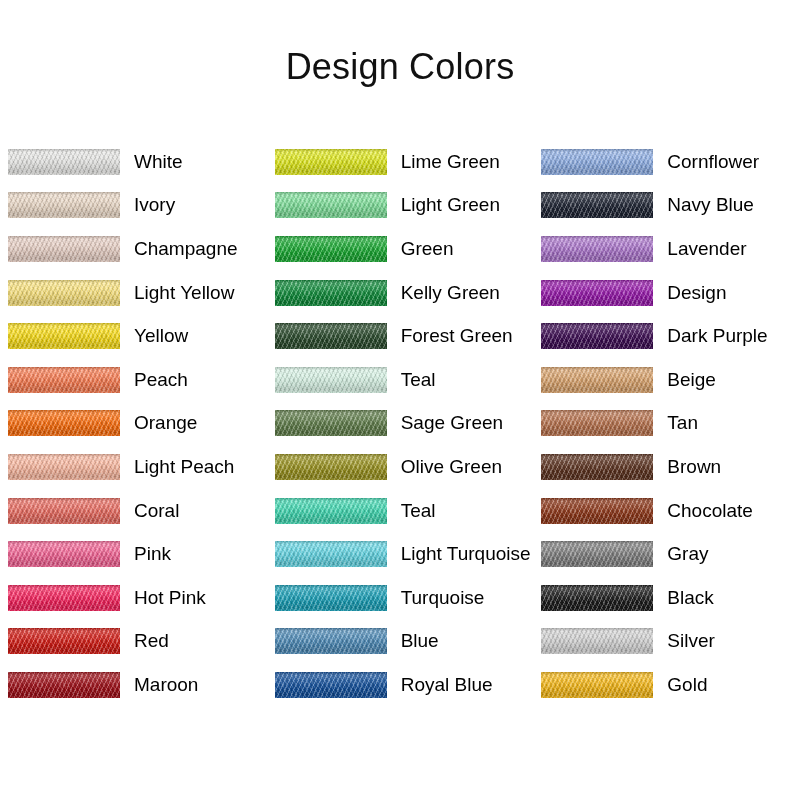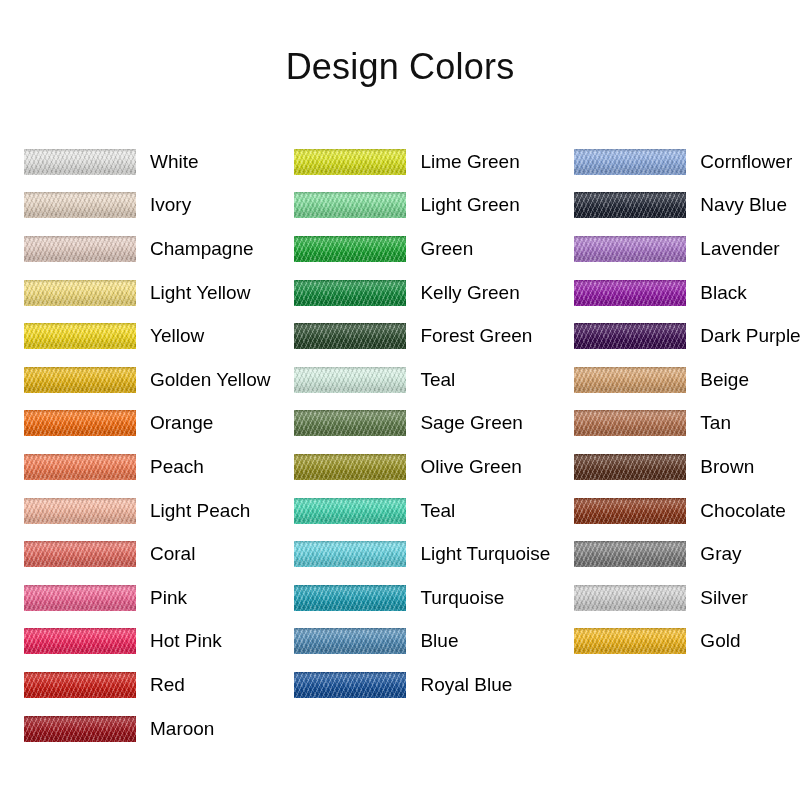--- a/index.html
+++ b/index.html
@@ -38,21 +38,20 @@
     top: 140px;
     left: 0;
     width: 800px;
     display: flex;
     flex-direction: row;
   }
   .column {
     width: 266.66px;
     display: flex;
     flex-direction: column;
-    padding-left: 16px;
   }
   .swatch-row {
     height: 43.6px;
     display: flex;
     flex-direction: row;
     align-items: center;
   }
   .swatch-wrap {
     width: 112px;
     height: 26px;
@@ -149,35 +148,29 @@
           <div class="swatch-label">Light Yellow</div>
         </div>
         <div class="swatch-row">
           <div class="swatch-wrap">
             <div class="swatch" style="background-color: rgb(245, 217, 23);"></div>
           </div>
           <div class="swatch-label">Yellow</div>
         </div>
         <div class="swatch-row">
           <div class="swatch-wrap">
-            <div class="swatch" style="background-color: rgb(234, 183, 18);"></div>
-          </div>
-          <div class="swatch-label">Golden Yellow</div>
+            <div class="swatch" style="background-color: rgb(244, 121, 79);"></div>
+          </div>
+          <div class="swatch-label">Peach</div>
         </div>
         <div class="swatch-row">
           <div class="swatch-wrap">
             <div class="swatch" style="background-color: rgb(248, 108, 13);"></div>
           </div>
           <div class="swatch-label">Orange</div>
-        </div>
-        <div class="swatch-row">
-          <div class="swatch-wrap">
-            <div class="swatch" style="background-color: rgb(244, 121, 79);"></div>
-          </div>
-          <div class="swatch-label">Peach</div>
         </div>
         <div class="swatch-row">
           <div class="swatch-wrap">
             <div class="swatch" style="background-color: rgb(245, 180, 156);"></div>
           </div>
           <div class="swatch-label">Light Peach</div>
         </div>
         <div class="swatch-row">
           <div class="swatch-wrap">
             <div class="swatch" style="background-color: rgb(229, 105, 94);"></div>
@@ -305,57 +298,63 @@
         <div class="swatch-row">
           <div class="swatch-wrap">
             <div class="swatch" style="background-color: rgb(168, 115, 200);"></div>
           </div>
           <div class="swatch-label">Lavender</div>
         </div>
         <div class="swatch-row">
           <div class="swatch-wrap">
             <div class="swatch" style="background-color: rgb(148, 24, 168);"></div>
           </div>
+          <div class="swatch-label">Design</div>
+        </div>
+        <div class="swatch-row">
+          <div class="swatch-wrap">
+            <div class="swatch" style="background-color: rgb(60, 13, 82);"></div>
+          </div>
+          <div class="swatch-label">Dark Purple</div>
+        </div>
+        <div class="swatch-row">
+          <div class="swatch-wrap">
+            <div class="swatch" style="background-color: rgb(214, 160, 106);"></div>
+          </div>
+          <div class="swatch-label">Beige</div>
+        </div>
+        <div class="swatch-row">
+          <div class="swatch-wrap">
+            <div class="swatch" style="background-color: rgb(181, 112, 76);"></div>
+          </div>
+          <div class="swatch-label">Tan</div>
+        </div>
+        <div class="swatch-row">
+          <div class="swatch-wrap">
+            <div class="swatch" style="background-color: rgb(92, 51, 32);"></div>
+          </div>
+          <div class="swatch-label">Brown</div>
+        </div>
+        <div class="swatch-row">
+          <div class="swatch-wrap">
+            <div class="swatch" style="background-color: rgb(140, 54, 24);"></div>
+          </div>
+          <div class="swatch-label">Chocolate</div>
+        </div>
+        <div class="swatch-row">
+          <div class="swatch-wrap">
+            <div class="swatch" style="background-color: rgb(126, 126, 126);"></div>
+          </div>
+          <div class="swatch-label">Gray</div>
+        </div>
+        <div class="swatch-row">
+          <div class="swatch-wrap">
+            <div class="swatch" style="background-color: rgb(28, 28, 28);"></div>
+          </div>
           <div class="swatch-label">Black</div>
-        </div>
-        <div class="swatch-row">
-          <div class="swatch-wrap">
-            <div class="swatch" style="background-color: rgb(60, 13, 82);"></div>
-          </div>
-          <div class="swatch-label">Dark Purple</div>
-        </div>
-        <div class="swatch-row">
-          <div class="swatch-wrap">
-            <div class="swatch" style="background-color: rgb(214, 160, 106);"></div>
-          </div>
-          <div class="swatch-label">Beige</div>
-        </div>
-        <div class="swatch-row">
-          <div class="swatch-wrap">
-            <div class="swatch" style="background-color: rgb(181, 112, 76);"></div>
-          </div>
-          <div class="swatch-label">Tan</div>
-        </div>
-        <div class="swatch-row">
-          <div class="swatch-wrap">
-            <div class="swatch" style="background-color: rgb(92, 51, 32);"></div>
-          </div>
-          <div class="swatch-label">Brown</div>
-        </div>
-        <div class="swatch-row">
-          <div class="swatch-wrap">
-            <div class="swatch" style="background-color: rgb(140, 54, 24);"></div>
-          </div>
-          <div class="swatch-label">Chocolate</div>
-        </div>
-        <div class="swatch-row">
-          <div class="swatch-wrap">
-            <div class="swatch" style="background-color: rgb(126, 126, 126);"></div>
-          </div>
-          <div class="swatch-label">Gray</div>
         </div>
         <div class="swatch-row">
           <div class="swatch-wrap">
             <div class="swatch" style="background-color: rgb(207, 207, 207);"></div>
           </div>
           <div class="swatch-label">Silver</div>
         </div>
         <div class="swatch-row">
           <div class="swatch-wrap">
             <div class="swatch" style="background-color: rgb(242, 181, 23);"></div>

